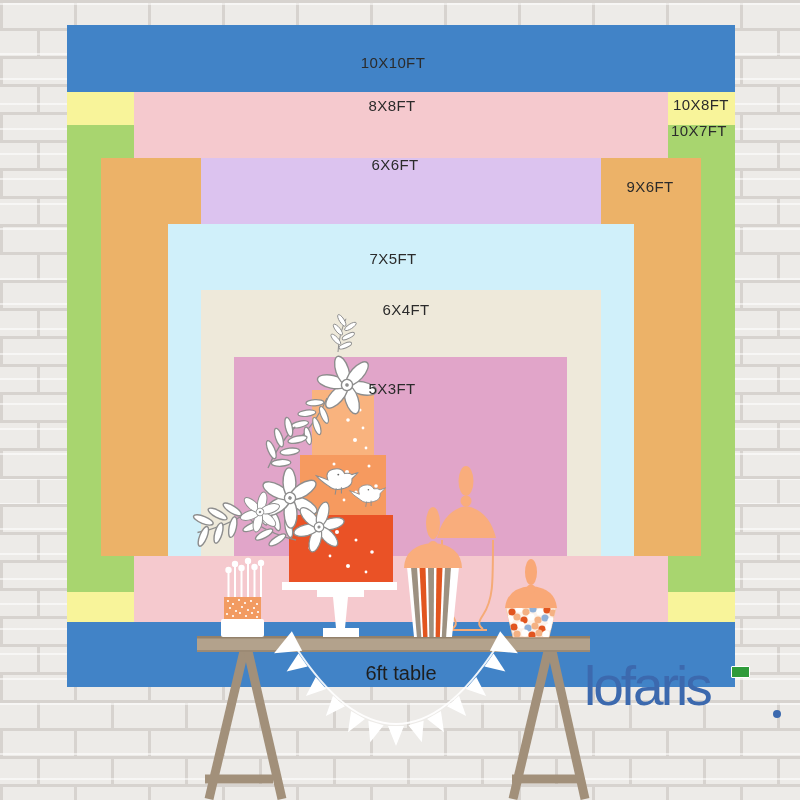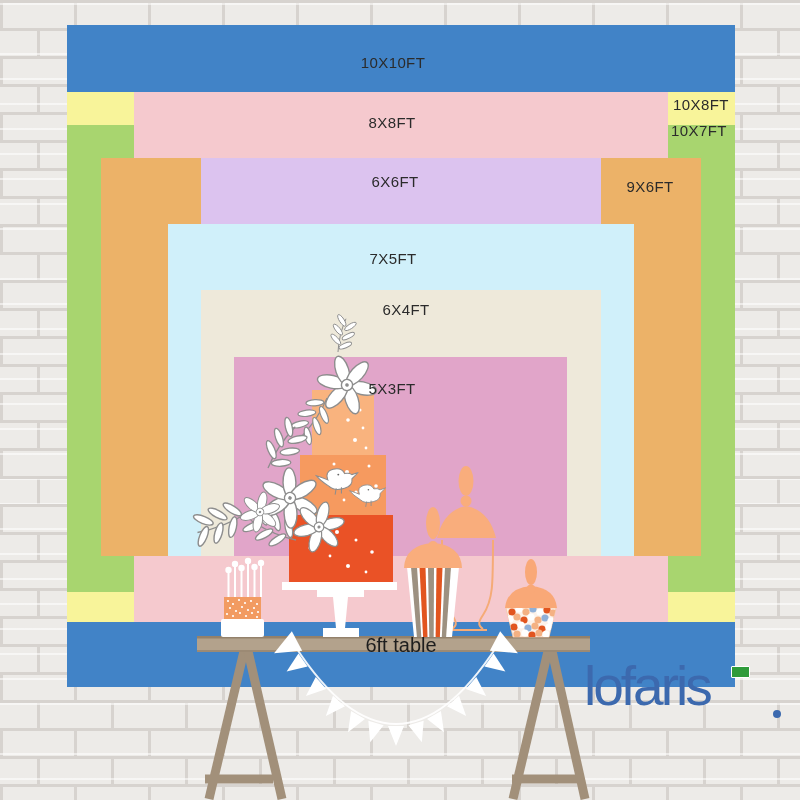--- a/index.html
+++ b/index.html
@@ -19,21 +19,21 @@
   .size-label{position:absolute;transform:translate(-50%,-50%);z-index:6;
     font-size:15px;color:#2b2b2b;letter-spacing:.4px;white-space:nowrap;}
   #decor{position:absolute;left:0;top:0;z-index:5;}
   .logo{position:absolute;left:584px;top:659px;z-index:7;width:210px;height:70px;
     font-weight:normal;font-size:55px;line-height:1;letter-spacing:-3px;}
   .logo .badge{position:absolute;left:147px;top:7px;width:17px;height:10px;
     border:1px solid #fff;border-radius:1px;}
   .logo .dot{position:absolute;left:189px;top:51px;width:8px;height:8px;border-radius:50%;
     background:#3c69ae;}
   .tbl-label{position:absolute;transform:translate(-50%,-50%);z-index:6;
-    font-size:20px;color:#1e1e1e;}
+    font-size:20px;color:#1e1e1e;margin-top:28px;}
 </style>
 </head>
 <body>
 
 <div class="wall"></div>
 
 <div class="rect" style="left: 67px; top: 25px; width: 668px; height: 662px; background-color: rgb(65, 131, 199);"></div>
 <div class="rect" style="left: 67px; top: 92px; width: 668px; height: 530px; background-color: rgb(248, 244, 154);"></div>
 <div class="rect" style="left: 67px; top: 125px; width: 668px; height: 467px; background-color: rgb(168, 213, 111);"></div>
 <div class="rect" style="left: 134px; top: 92px; width: 534px; height: 530px; background-color: rgb(245, 201, 206);"></div>
@@ -259,23 +259,23 @@
       <path d="M-8,0 L8,0 L0,20 Z" transform="translate(453,701) rotate(-41)"></path>
       <path d="M-8,0 L8,0 L0,20 Z" transform="translate(471,683) rotate(-49)"></path>
       <path d="M-8,0 L8,0 L0,20 Z" transform="translate(489,660) rotate(-55)"></path>
     </g>
   </g>
 </svg>
 
 <div class="size-label" style="left:393px;top:62px">10X10FT</div>
 <div class="size-label" style="left:701px;top:104px">10X8FT</div>
 <div class="size-label" style="left:699px;top:130px">10X7FT</div>
-<div class="size-label" style="left:392px;top:122px">8X8FT</div>
+<div class="size-label" style="left:392px;top:105px">8X8FT</div>
 <div class="size-label" style="left:650px;top:186px">9X6FT</div>
-<div class="size-label" style="left:395px;top:181px">6X6FT</div>
+<div class="size-label" style="left:395px;top:164px">6X6FT</div>
 <div class="size-label" style="left:393px;top:258px">7X5FT</div>
 <div class="size-label" style="left:406px;top:309px">6X4FT</div>
 <div class="size-label" style="left:392px;top:388px">5X3FT</div>
 
 <div class="tbl-label" style="left:401px;top:645px">6ft table</div>
 
 <div class="logo" style="color: rgb(60, 105, 174);">
   <span>lofaris</span>
   <span class="badge" style="background-color: rgb(47, 155, 58);"></span>
   <span class="dot"></span>

